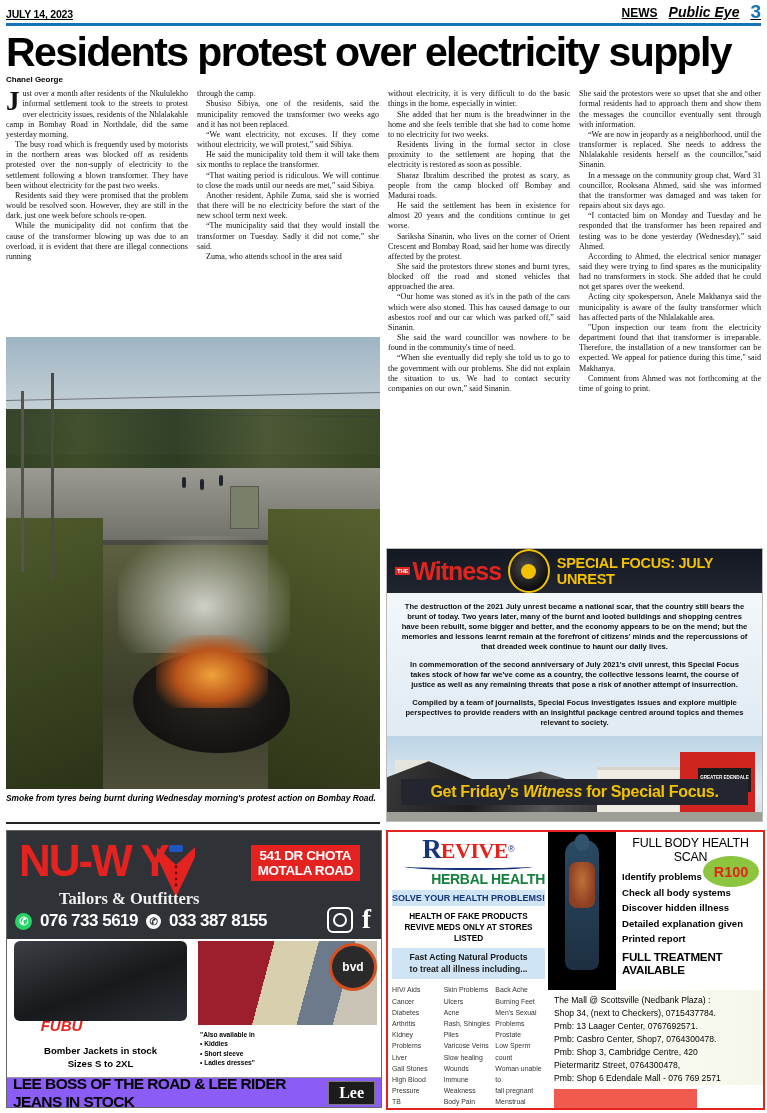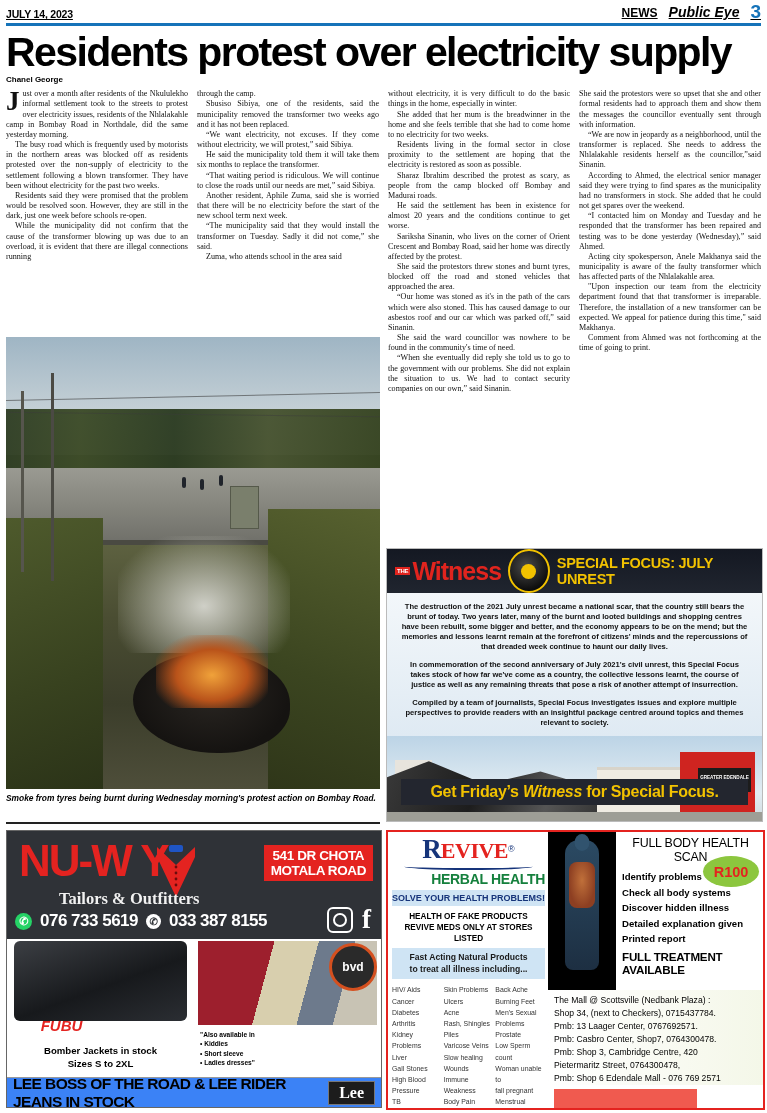--- a/index.html
+++ b/index.html
@@ -91,21 +91,21 @@
   .w-cta{position:absolute;left:14px;right:14px;bottom:16px;background:#23262f;color:#f2c200;
          font-weight:bold;font-size:16px;text-align:center;padding:4px 0;letter-spacing:-.3px;}
   .w-cta i{font-style:italic;}
 
   
   .nuway{position:absolute;left:6px;top:830px;width:374px;height:276px;border:1px solid #666;background:#fff;overflow:hidden;}
   .nw-top{background:#2f3237;height:108px;position:relative;}
   .nw-brand{position:absolute;left:12px;top:8px;font-weight:bold;font-size:44px;color:#e42320;
             letter-spacing:-2px;line-height:1;}
   .nw-tie{position:absolute;left:146px;top:12px;width:46px;height:58px;}
-  .nw-addr{position:absolute;right:8px;top:14px;background:#e42320;color:#fff;font-weight:bold;
+  .nw-addr{position:absolute;right:21px;top:14px;background:#e42320;color:#fff;font-weight:bold;
            font-size:13.5px;line-height:1.12;text-align:center;padding:3px 7px;letter-spacing:-.4px;}
   .nw-tag{position:absolute;left:52px;top:58px;color:#f1f1f1;font-family:"Liberation Serif",serif;
           font-weight:bold;font-size:16.5px;}
   .nw-phones{position:absolute;left:8px;top:80px;display:flex;align-items:center;gap:8px;color:#fff;
              font-weight:bold;font-size:17px;letter-spacing:-.5px;}
   .nw-wa{width:17px;height:17px;border-radius:50%;background:#25d366;display:flex;align-items:center;
          justify-content:center;color:#fff;font-size:11px;}
   .nw-ph{width:15px;height:15px;border-radius:50%;background:#fff;display:flex;align-items:center;
          justify-content:center;color:#2f3237;font-size:10px;}
   .nw-social{position:absolute;right:10px;top:76px;display:flex;gap:9px;align-items:center;}
@@ -119,21 +119,21 @@
   .nw-jacket{position:absolute;left:4%;top:2px;width:92%;height:80px;border-radius:6px;
       background:linear-gradient(160deg,#3c3f44,#17191c 55%,#2b2e33);}
   .nw-fubu{position:absolute;left:18%;bottom:40px;color:#e42320;font-weight:bold;font-style:italic;font-size:15px;}
   .nw-shirts{position:absolute;left:2%;top:2px;width:96%;height:84px;
       background:linear-gradient(105deg,#9d1f2d 0 38%,#d8cfae 38% 60%,#6d7a8c 60% 78%,#c8c3b4 78% 100%);}
   .nw-bvd{position:absolute;right:4px;top:4px;width:42px;height:42px;border-radius:50%;background:#2a2a2a;
       border:3px solid #d4501f;color:#fff;font-weight:bold;font-size:12px;display:flex;align-items:center;justify-content:center;}
   .nw-cap{position:absolute;left:0;right:0;bottom:4px;text-align:center;font-weight:bold;font-size:9.6px;line-height:1.3;}
   .nw-cap .r{color:#e42320;}
   .nw-bul{position:absolute;left:6px;bottom:6px;font-size:6.6px;line-height:1.45;font-weight:bold;}
-  .nw-bot{position:absolute;left:0;bottom:0;width:100%;height:30px;background:#3b82f6;border-top:1px solid #999;
+  .nw-bot{position:absolute;left:0;bottom:0;width:100%;height:30px;background:#8b5cf6;border-top:1px solid #999;
       display:flex;align-items:center;justify-content:space-between;padding:0 6px;box-sizing:border-box;}
   .nw-bot-t{font-weight:bold;font-size:15.5px;letter-spacing:-.6px;}
   .nw-lee{background:#1c1c1c;color:#fff;font-family:"Liberation Serif",serif;font-weight:bold;font-size:16px;
       padding:2px 10px;border:1px solid #777;}
 
   
   .revive{position:absolute;left:386px;top:830px;width:375px;height:276px;border:2px solid #e4231f;background:#fff;overflow:hidden;display:flex;}
   .rv-left{width:160px;padding:4px 3px 0 4px;box-sizing:border-box;}
   .rv-logo{text-align:center;line-height:1;}
   .rv-r{font-family:"Liberation Serif",serif;font-weight:bold;font-size:27px;color:#16347a;letter-spacing:-1px;}
@@ -207,22 +207,23 @@
       <p>He said the settlement has been in existence for almost 20 years and the conditions continue to get worse.</p>
       <p>Sariksha Sinanin, who lives on the corner of Orient Crescent and Bombay Road, said her home was directly affected by the protest.</p>
       <p>She said the protestors threw stones and burnt tyres, blocked off the road and stoned vehicles that approached the area.</p>
       <p>“Our home was stoned as it's in the path of the cars which were also stoned. This has caused damage to our asbestos roof and our car which was parked off,” said Sinanin.</p>
       <p>She said the ward councillor was nowhere to be found in the community's time of need.</p>
       <p>“When she eventually did reply she told us to go to the government with our problems. She did not explain the situation to us. We had to contact security companies on our own,” said Sinanin.</p>
     </div>
     <div class="col">
       <p class="first">She said the protestors were so upset that she and other formal residents had to approach them and show them the messages the councillor eventually sent through with information.</p>
       <p>“We are now in jeopardy as a neighborhood, until the transformer is replaced. She needs to address the Nhlalakahle residents herself as the councillor,”said Sinanin.</p>
+      <p>In a message on the community group chat, Ward 31 councillor, Rooksana Ahmed, said she was informed that the transformer was damaged and was taken for repairs about six days ago.</p>
+      <p>“I contacted him on Monday and Tuesday and he responded that the transformer has been repaired and testing was to be done yesterday (Wednesday),” said Ahmed.</p>
       <p>According to Ahmed, the electrical senior manager said they were trying to find spares as the municipality had no transformers in stock. She added that he could not get spares over the weekend.</p>
-      <p>“I contacted him on Monday and Tuesday and he responded that the transformer has been repaired and testing was to be done yesterday (Wednesday),” said Ahmed.</p>
       <p>Acting city spokesperson, Anele Makhanya said the municipality is aware of the faulty transformer which has affected parts of the Nhlalakahle area.</p>
       <p>"Upon inspection our team from the electricity department found that that transformer is irreparable. Therefore, the installation of a new transformer can be expected. We appeal for patience during this time," said Makhanya.</p>
       <p>Comment from Ahmed was not forthcoming at the time of going to print.</p>
     </div>
   </div>
 
   <div class="photo-wrap">
     <div class="photo">
       <div class="sky"></div>
       <div class="treeline"></div>

